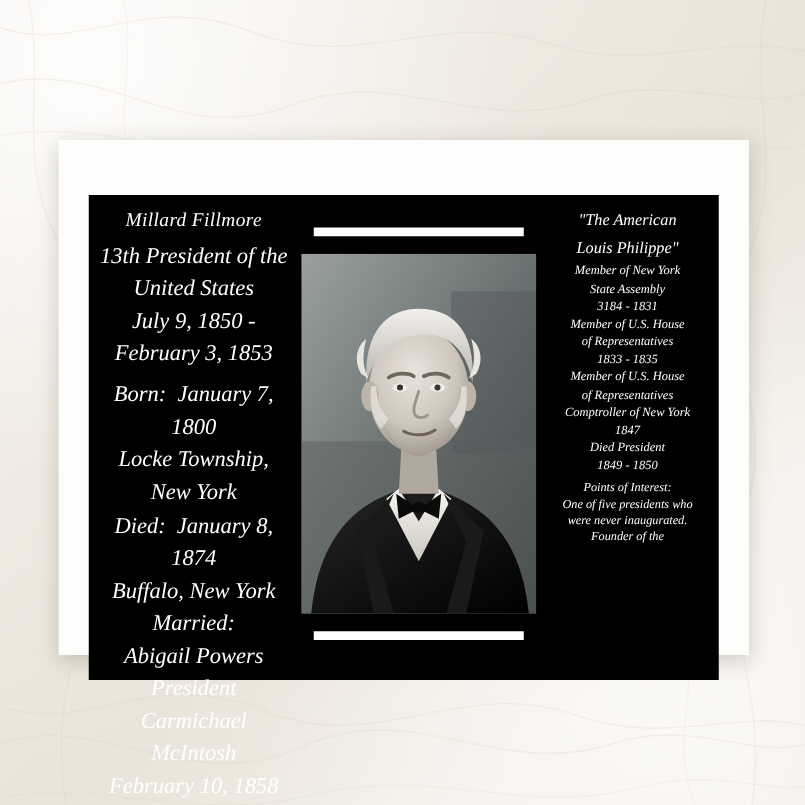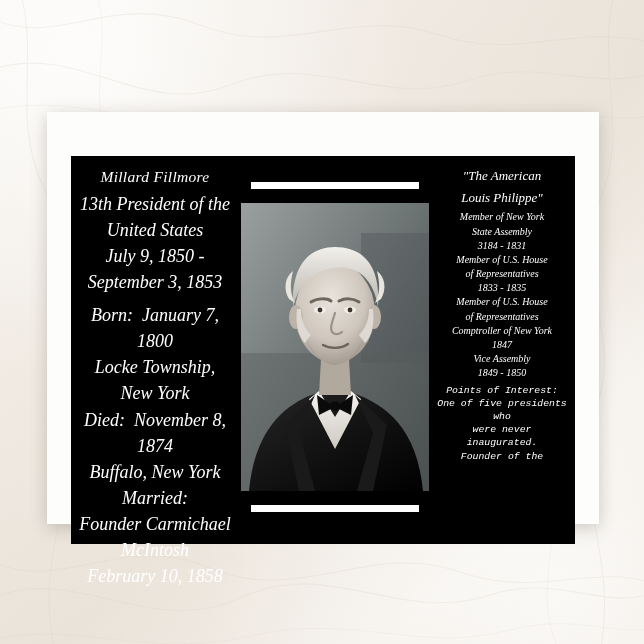--- a/index.html
+++ b/index.html
@@ -121,21 +121,20 @@
   }
   .r-line {
     font-size: 10px;
     font-style: italic;
     line-height: 1.42;
   }
   .r-small {
     font-size: 9.8px;
     font-style: italic;
     line-height: 1.35;
-    font-family: Liberation Mono, monospace;
   }
   .r-gap { height: 3px; }
 </style>
 </head>
 <body>
 
 <div id="backdrop">
   <svg id="veins" viewBox="0 0 644 644" preserveAspectRatio="none">
     <g fill="none" stroke="#d8d0c4" stroke-width="1.1" opacity="0.55">
       <path d="M-10,70 C80,40 140,120 230,85 C320,50 380,110 470,80 C540,56 600,95 660,70"></path>
@@ -157,29 +156,30 @@
 <div id="card-shadow"></div>
 <div id="card"></div>
 
 <div id="black-panel">
 
   <div class="col" id="left-col">
     <div id="name">Millard Fillmore</div>
     <div class="line">13th President of the</div>
     <div class="line">United States</div>
     <div class="line">July 9, 1850 -</div>
-    <div class="line">September 3, 1853</div>
+    <div class="line">February 3, 1853</div>
     <div class="gap"></div>
     <div class="line">Born:  January 7, 1800</div>
     <div class="line">Locke Township,</div>
     <div class="line">New York</div>
-    <div class="line">Died:  November 8, 1874</div>
+    <div class="line">Died:  January 8, 1874</div>
     <div class="line">Buffalo, New York</div>
     <div class="line">Married:</div>
-    <div class="line">Founder Carmichael</div>
+    <div class="line">Abigail Powers</div>
+    <div class="line">President Carmichael</div>
     <div class="line">McIntosh</div>
     <div class="line">February 10, 1858</div>
   </div>
 
   <div class="col" id="center-col">
     <div class="rule" id="rule-top"></div>
     <div id="portrait-frame">
       <svg width="188" height="288" viewBox="0 0 188 288">
         <defs>
           <linearGradient id="bg" x1="0" y1="0" x2="1" y2="1">
@@ -262,21 +262,21 @@
     <div class="r-line">Member of New York</div>
     <div class="r-line">State Assembly</div>
     <div class="r-line">3184 - 1831</div>
     <div class="r-line">Member of U.S. House</div>
     <div class="r-line">of Representatives</div>
     <div class="r-line">1833 - 1835</div>
     <div class="r-line">Member of U.S. House</div>
     <div class="r-line">of Representatives</div>
     <div class="r-line">Comptroller of New York</div>
     <div class="r-line">1847</div>
-    <div class="r-line">Vice Assembly</div>
+    <div class="r-line">Died President</div>
     <div class="r-line">1849 - 1850</div>
     <div class="r-gap"></div>
     <div class="r-small">Points of Interest:</div>
     <div class="r-small">One of five presidents who</div>
     <div class="r-small">were never inaugurated.</div>
     <div class="r-small">Founder of the</div>
   </div>
 
 </div>
 

